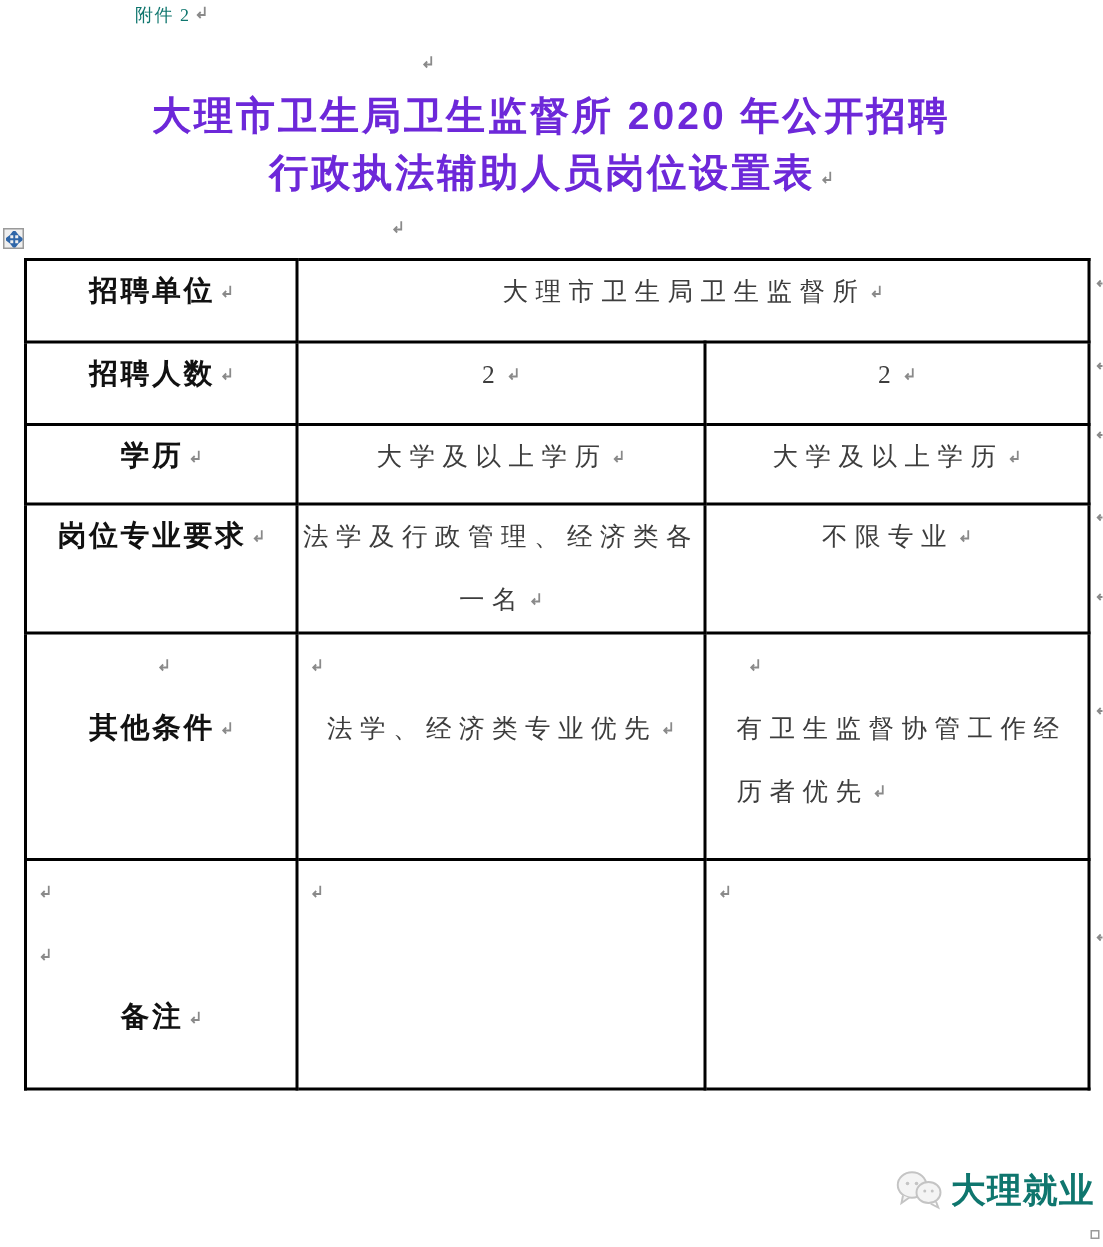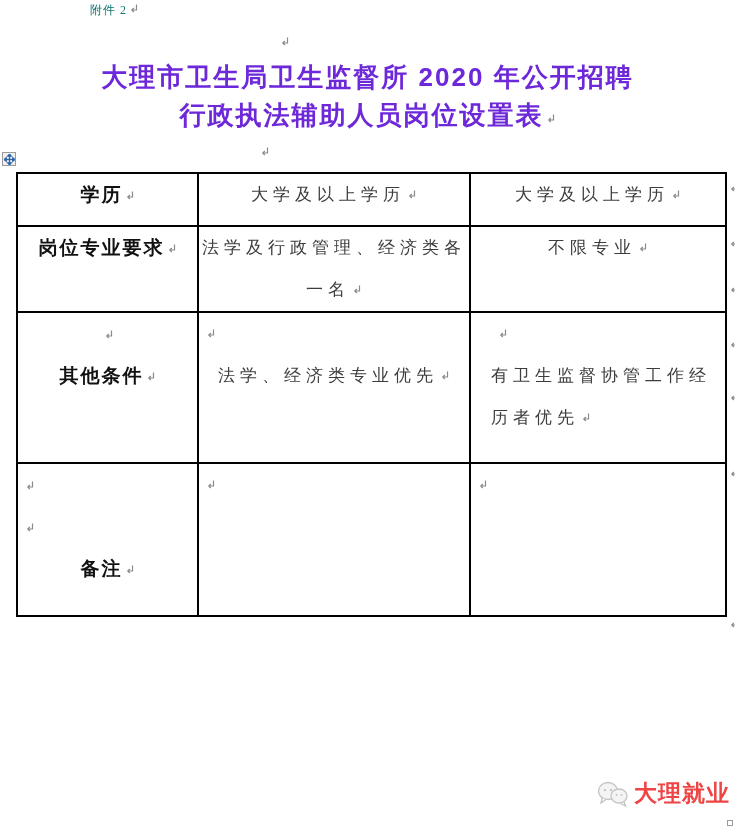--- a/index.html
+++ b/index.html
@@ -66,22 +66,22 @@
   .ln { display:block; }
   .ln.blank-left { text-align:left; padding-left:5px; }
   .ln.blank-center { text-align:center; }
   td.justify-left { text-align:left; padding-left:20px; padding-right:2px; }
   .num { letter-spacing:1px; }
   
   .row-end-mark { position:absolute; left:727px; }
   
   .watermark {
     position:absolute; left:596px; top:778px;
-    display:flex; align-items:center;
-    color:#ef4444;
+    display:flex; align-items:flex-start;
+    color:#0f766e;
     font-family:"Liberation Sans","DejaVu Sans",sans-serif;
     font-weight:bold; font-size:23px; letter-spacing:1px;
     text-shadow:1px 1px 0 #ffffff;
     white-space:nowrap;
   }
   .watermark .wm-logo { margin-right:4px; }
   
   .doc-end-square {
     position:absolute; left:727px; top:820px;
     width:6px; height:6px;
@@ -127,20 +127,49 @@
   </svg>
 </div>
 
 <table class="job-table">
   <colgroup>
       <col style="width:181px">
       <col style="width:272px">
       <col style="width:256px">
     </colgroup>
   <tbody>
+    <tr style="height:55px">
+      <td class="label">
+          <span class="ln"><span>招聘单位</span><span class="pmark"><svg viewBox="0 0 10 11">
+                <path d="M7.5 1.5 V7 H2.8 M4.8 5 L2.8 7 L4.8 9" fill="none" stroke="#8a8a8a" stroke-width="1.2"></path>
+              </svg></span></span>
+        </td>
+      <td colspan="2">
+          <span class="ln"><span>大理市卫生局卫生监督所</span><span class="pmark"><svg viewBox="0 0 10 11">
+                <path d="M7.5 1.5 V7 H2.8 M4.8 5 L2.8 7 L4.8 9" fill="none" stroke="#8a8a8a" stroke-width="1.2"></path>
+              </svg></span></span>
+        </td>
+    </tr>
+    <tr style="height:55px">
+      <td class="label">
+          <span class="ln"><span>招聘人数</span><span class="pmark"><svg viewBox="0 0 10 11">
+                <path d="M7.5 1.5 V7 H2.8 M4.8 5 L2.8 7 L4.8 9" fill="none" stroke="#8a8a8a" stroke-width="1.2"></path>
+              </svg></span></span>
+        </td>
+      <td class="num">
+          <span class="ln"><span>2</span><span class="pmark"><svg viewBox="0 0 10 11">
+                <path d="M7.5 1.5 V7 H2.8 M4.8 5 L2.8 7 L4.8 9" fill="none" stroke="#8a8a8a" stroke-width="1.2"></path>
+              </svg></span></span>
+        </td>
+      <td class="num">
+          <span class="ln"><span>2</span><span class="pmark"><svg viewBox="0 0 10 11">
+                <path d="M7.5 1.5 V7 H2.8 M4.8 5 L2.8 7 L4.8 9" fill="none" stroke="#8a8a8a" stroke-width="1.2"></path>
+              </svg></span></span>
+        </td>
+    </tr>
     <tr style="height:53px">
       <td class="label">
           <span class="ln"><span>学历</span><span class="pmark"><svg viewBox="0 0 10 11">
                 <path d="M7.5 1.5 V7 H2.8 M4.8 5 L2.8 7 L4.8 9" fill="none" stroke="#8a8a8a" stroke-width="1.2"></path>
               </svg></span></span>
         </td>
       <td>
           <span class="ln"><span>大学及以上学历</span><span class="pmark"><svg viewBox="0 0 10 11">
                 <path d="M7.5 1.5 V7 H2.8 M4.8 5 L2.8 7 L4.8 9" fill="none" stroke="#8a8a8a" stroke-width="1.2"></path>
               </svg></span></span>

